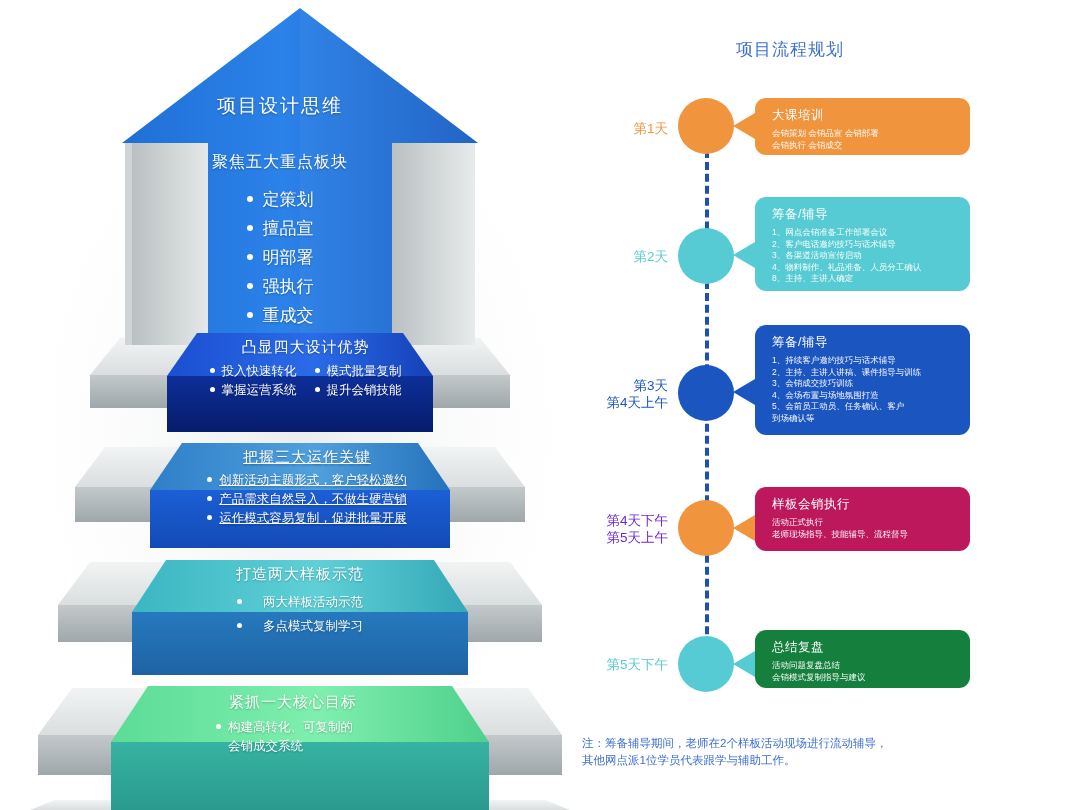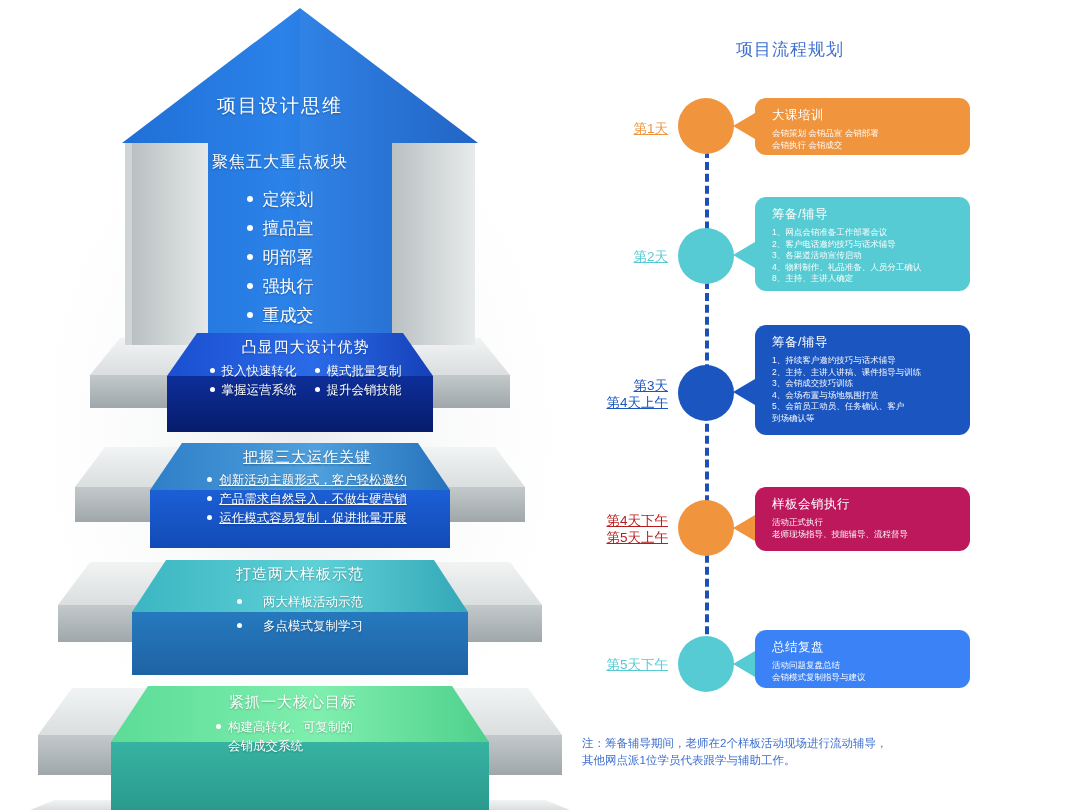--- a/index.html
+++ b/index.html
@@ -43,21 +43,21 @@
   
   #right-panel{position:absolute;left:570px;top:0;width:510px;height:569px;}
   #tl-title{position:absolute;left:110px;top:38px;width:220px;text-align:center;
             color:#3F6FD0;font-size:17px;letter-spacing:1px;}
 
   #tl-line{position:absolute;left:135px;top:150px;width:0;height:520px;
            border-left:4px dashed #1C50B5;}
 
   .tl-row{position:absolute;left:0;width:510px;}
   .tl-day{position:absolute;right:412px;width:110px;text-align:right;
-          font-size:13.5px;line-height:17px;white-space:nowrap;text-decoration:underline;}
+          font-size:13.5px;line-height:17px;white-space:nowrap;}
   .tl-dot{position:absolute;left:108px;width:56px;height:56px;border-radius:50%;}
   .tl-card{position:absolute;left:185px;border-radius:11px;padding:9px 13px 0 17px;
            color:#ffffff;box-sizing:border-box;width:215px;}
   .tl-card .c-title{font-size:12.5px;margin-bottom:4px;letter-spacing:.5px;}
   .tl-card .c-body{font-size:8.5px;line-height:11.5px;opacity:.97;}
   .tl-card .c-body div{white-space:nowrap;}
   .tl-beak{position:absolute;width:0;height:0;border-top:13px solid transparent;
            border-bottom:13px solid transparent;border-right-width:22px;
            border-right-style:solid;}
 
@@ -266,38 +266,38 @@
           <div>2、主持、主讲人讲稿、课件指导与训练</div>
           <div>3、会销成交技巧训练</div>
           <div>4、会场布置与场地氛围打造</div>
           <div>5、会前员工动员、任务确认、客户</div>
           <div>     到场确认等</div>
         </div>
       </div>
     </div>
 
     <div class="tl-row" style="top:500px;">
-      <div class="tl-day" style="color:#b91c1c;top:12px;white-space:pre-line;">第4天下午
+      <div class="tl-day" style="color:#6d28d9;top:12px;white-space:pre-line;">第4天下午
 第5天上午</div>
       <div class="tl-dot" style="background:#F0943E;top:0;"></div>
       <div class="tl-beak" style="border-right-color:#F0943E;left:163px;top:15px;"></div>
       <div class="tl-card" style="background:#be185d;top:-13px;height:64px;">
         <div class="c-title">样板会销执行</div>
         <div class="c-body">
           <div>活动正式执行</div>
           <div>老师现场指导、技能辅导、流程督导</div>
         </div>
       </div>
     </div>
 
     <div class="tl-row" style="top:636px;">
       <div class="tl-day" style="color:#57CBD3;top:20px;">第5天下午</div>
       <div class="tl-dot" style="background:#57CBD3;top:0;"></div>
       <div class="tl-beak" style="border-right-color:#57CBD3;left:163px;top:15px;"></div>
-      <div class="tl-card" style="background:#3b82f6;top:-6px;height:58px;">
+      <div class="tl-card" style="background:#15803d;top:-6px;height:58px;">
         <div class="c-title">总结复盘</div>
         <div class="c-body">
           <div>活动问题复盘总结</div>
           <div>会销模式复制指导与建议</div>
         </div>
       </div>
     </div>
 
     <div id="tl-note" style="white-space:pre-line;">注：筹备辅导期间，老师在2个样板活动现场进行流动辅导，
 其他网点派1位学员代表跟学与辅助工作。</div>

